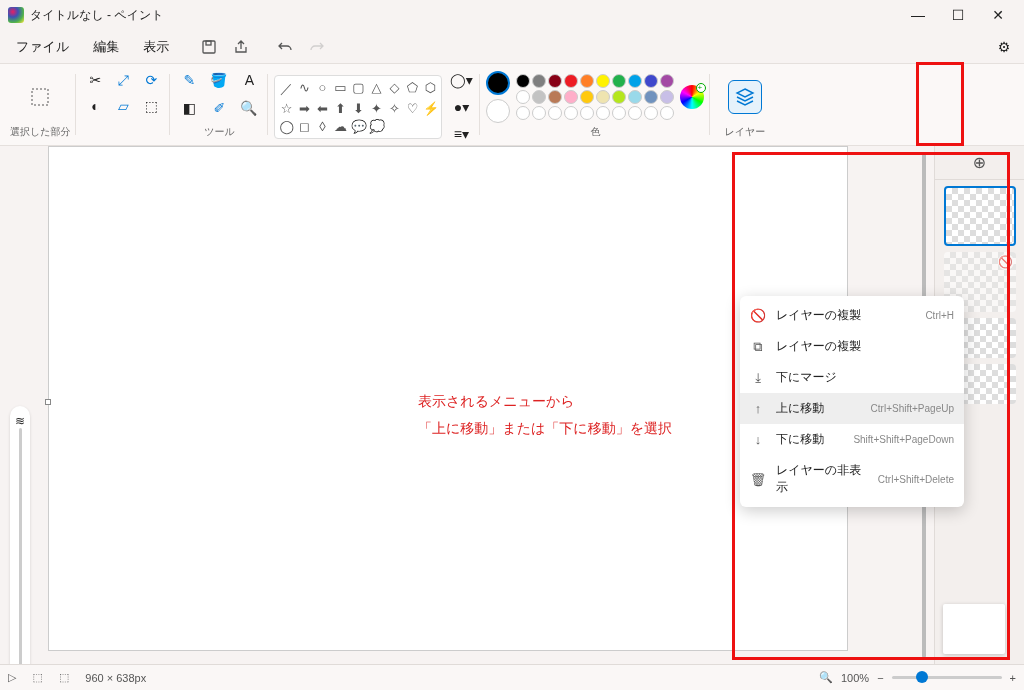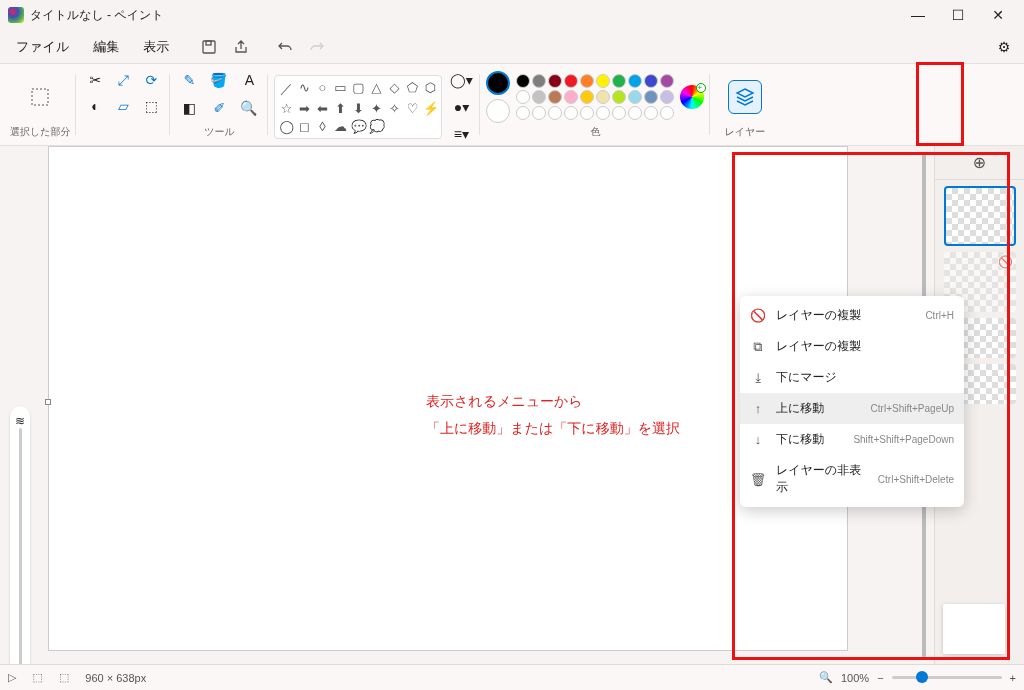--- a/index.html
+++ b/index.html
@@ -46,21 +46,21 @@
 .eyeoff{position:absolute;right:2px;top:2px;font-size:12px;background:#fff;border-radius:50%;width:16px;height:16px;display:flex;align-items:center;justify-content:center;}
 .minimap{position:absolute;bottom:10px;left:8px;width:62px;height:50px;background:#fff;box-shadow:0 1px 4px rgba(0,0,0,.2);border-radius:2px;}
 .scrollv{position:absolute;right:94px;top:152px;bottom:32px;width:10px;}
 .scrollv .sthumb{position:absolute;top:0;left:2px;width:4px;height:100%;background:#bbb;border-radius:2px;}
 .ctxmenu{position:absolute;left:740px;top:296px;width:224px;background:#fff;border-radius:6px;box-shadow:0 4px 16px rgba(0,0,0,.2);padding:4px 0;font-size:12px;z-index:50;}
 .ctxmenu .ci{display:flex;align-items:center;padding:7px 10px;gap:10px;}
 .ctxmenu .ci.hl{background:#eee;}
 .ctxmenu .ci .ico{width:16px;font-size:13px;color:#555;text-align:center;}
 .ctxmenu .ci .txt{flex:1;}
 .ctxmenu .ci .sc{color:#888;font-size:10px;}
-.annotation{position:absolute;left:418px;top:388px;color:#d22;font-size:14px;line-height:1.9;pointer-events:none;margin-left:8px;}
+.annotation{position:absolute;left:418px;top:388px;color:#d22;font-size:14px;line-height:1.9;pointer-events:none;}
 .statusbar{position:absolute;left:0;right:0;bottom:0;height:26px;background:#faf7f6;border-top:1px solid #e0dbd8;display:flex;align-items:center;font-size:11px;color:#555;padding:0 8px;gap:16px;}
 .statusbar .zoom{margin-left:auto;display:flex;align-items:center;gap:8px;}
 .zslider{width:110px;height:3px;background:#ccc;border-radius:2px;position:relative;}
 .zslider .zt{position:absolute;left:24px;top:-5px;width:12px;height:12px;border-radius:50%;background:#0078d4;}
 svg{display:block;}
 </style>
 </head>
 <body>
 
 <div class="titlebar">

